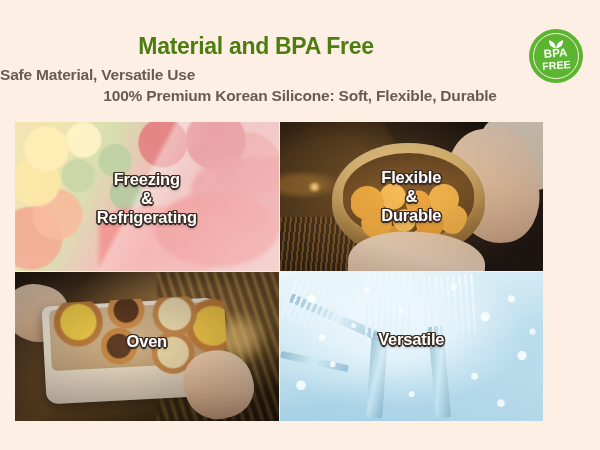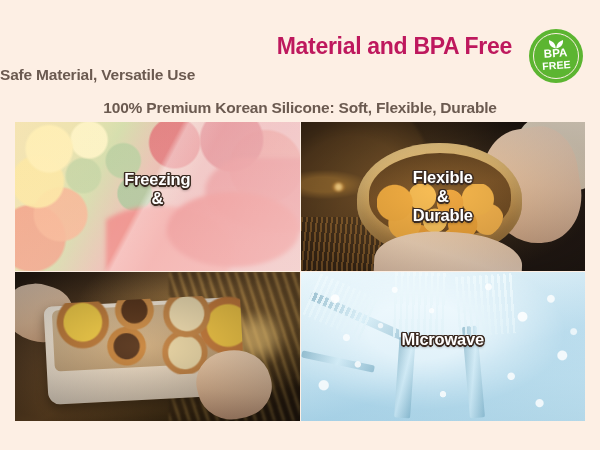--- a/index.html
+++ b/index.html
@@ -22,25 +22,25 @@
     top: 0;
     width: 600px;
     height: 118px;
     box-sizing: border-box;
   }
   .title {
     position: absolute;
     left: 0;
     top: 33px;
     width: 512px;
-    text-align: right;
+    text-align: center;
     font-size: 23px;
     font-weight: bold;
     letter-spacing: -0.3px;
-    color: #be185d;
+    color: #4d7c0f;
     line-height: 26px;
   }
   .subtitle-1 {
     position: absolute;
     left: 0;
     top: 65px;
     width: 600px;
     text-align: left;
     font-size: 15.5px;
     font-weight: bold;
@@ -52,21 +52,20 @@
     position: absolute;
     left: 0;
     top: 86px;
     width: 600px;
     text-align: center;
     font-size: 15.5px;
     font-weight: bold;
     letter-spacing: -0.2px;
     color: #6b5a50;
     line-height: 19px;
-    margin-top: 12px;
   }
 
   
   .bpa-badge {
     position: absolute;
     left: 529px;
     top: 29px;
     width: 54px;
     height: 54px;
   }
@@ -111,21 +110,21 @@
     display: block;
     font-size: 10.5px;
     line-height: 11px;
   }
 
   
   .panel-grid {
     position: absolute;
     left: 15px;
     top: 122px;
-    width: 570px;
+    width: 528px;
     height: 299px;
     display: grid;
     grid-template-columns: 1fr 1fr;
     grid-template-rows: 1fr 1fr;
     gap: 1px;
   }
   .panel {
     position: relative;
     overflow: hidden;
   }
@@ -478,20 +477,21 @@
 
   <div class="panel">
     <div class="art art-frozen">
       <div class="straw"></div>
       <div class="frost"></div>
       <div class="wash"></div>
     </div>
     <div class="label label-freezing">
       <span>Freezing</span>
       <span class="amp">&amp;</span>
+      <span class="amp">Refrigerating</span>
     </div>
   </div>
 
   <div class="panel">
     <div class="art art-microwave">
       <div class="drum"></div>
       <div class="drum-light"></div>
       <div class="grill"></div>
       <div class="sleeve"></div>
       <div class="hand-r"></div>
@@ -514,32 +514,35 @@
       <div class="oven-bg-bars"></div>
       <div class="oven-glow"></div>
       <div class="hand-l"></div>
       <div class="tray">
         <div class="tray-inner"></div>
       </div>
       <div class="cups"></div>
       <div class="hand-r"></div>
       <div class="warm"></div>
     </div>
+    <div class="label label-oven">
+      <span>Oven</span>
+    </div>
   </div>
 
   <div class="panel">
     <div class="art art-dish">
       <div class="fork" style="left:2%;top:28%;width:40%;height:9px;transform:rotate(24deg);"></div>
       <div class="tines" style="left:3%;top:8%;width:22%;height:30%;transform:rotate(24deg);"></div>
       <div class="fork" style="left:34%;top:40%;width:16px;height:58%;transform:rotate(4deg);"></div>
       <div class="tines" style="left:33%;top:0%;width:18%;height:44%;transform:rotate(2deg);"></div>
       <div class="fork" style="left:58%;top:36%;width:15px;height:62%;transform:rotate(-5deg);"></div>
       <div class="tines" style="left:55%;top:2%;width:20%;height:40%;transform:rotate(-4deg);"></div>
       <div class="fork" style="left:0%;top:58%;width:26%;height:7px;transform:rotate(12deg);"></div>
       <div class="water"></div>
       <div class="splash"></div>
     </div>
     <div class="label label-dishwasher">
-      <span>Microwave</span>
+      <span>Versatile</span>
     </div>
   </div>
 
 </div>
 
 </body></html>

